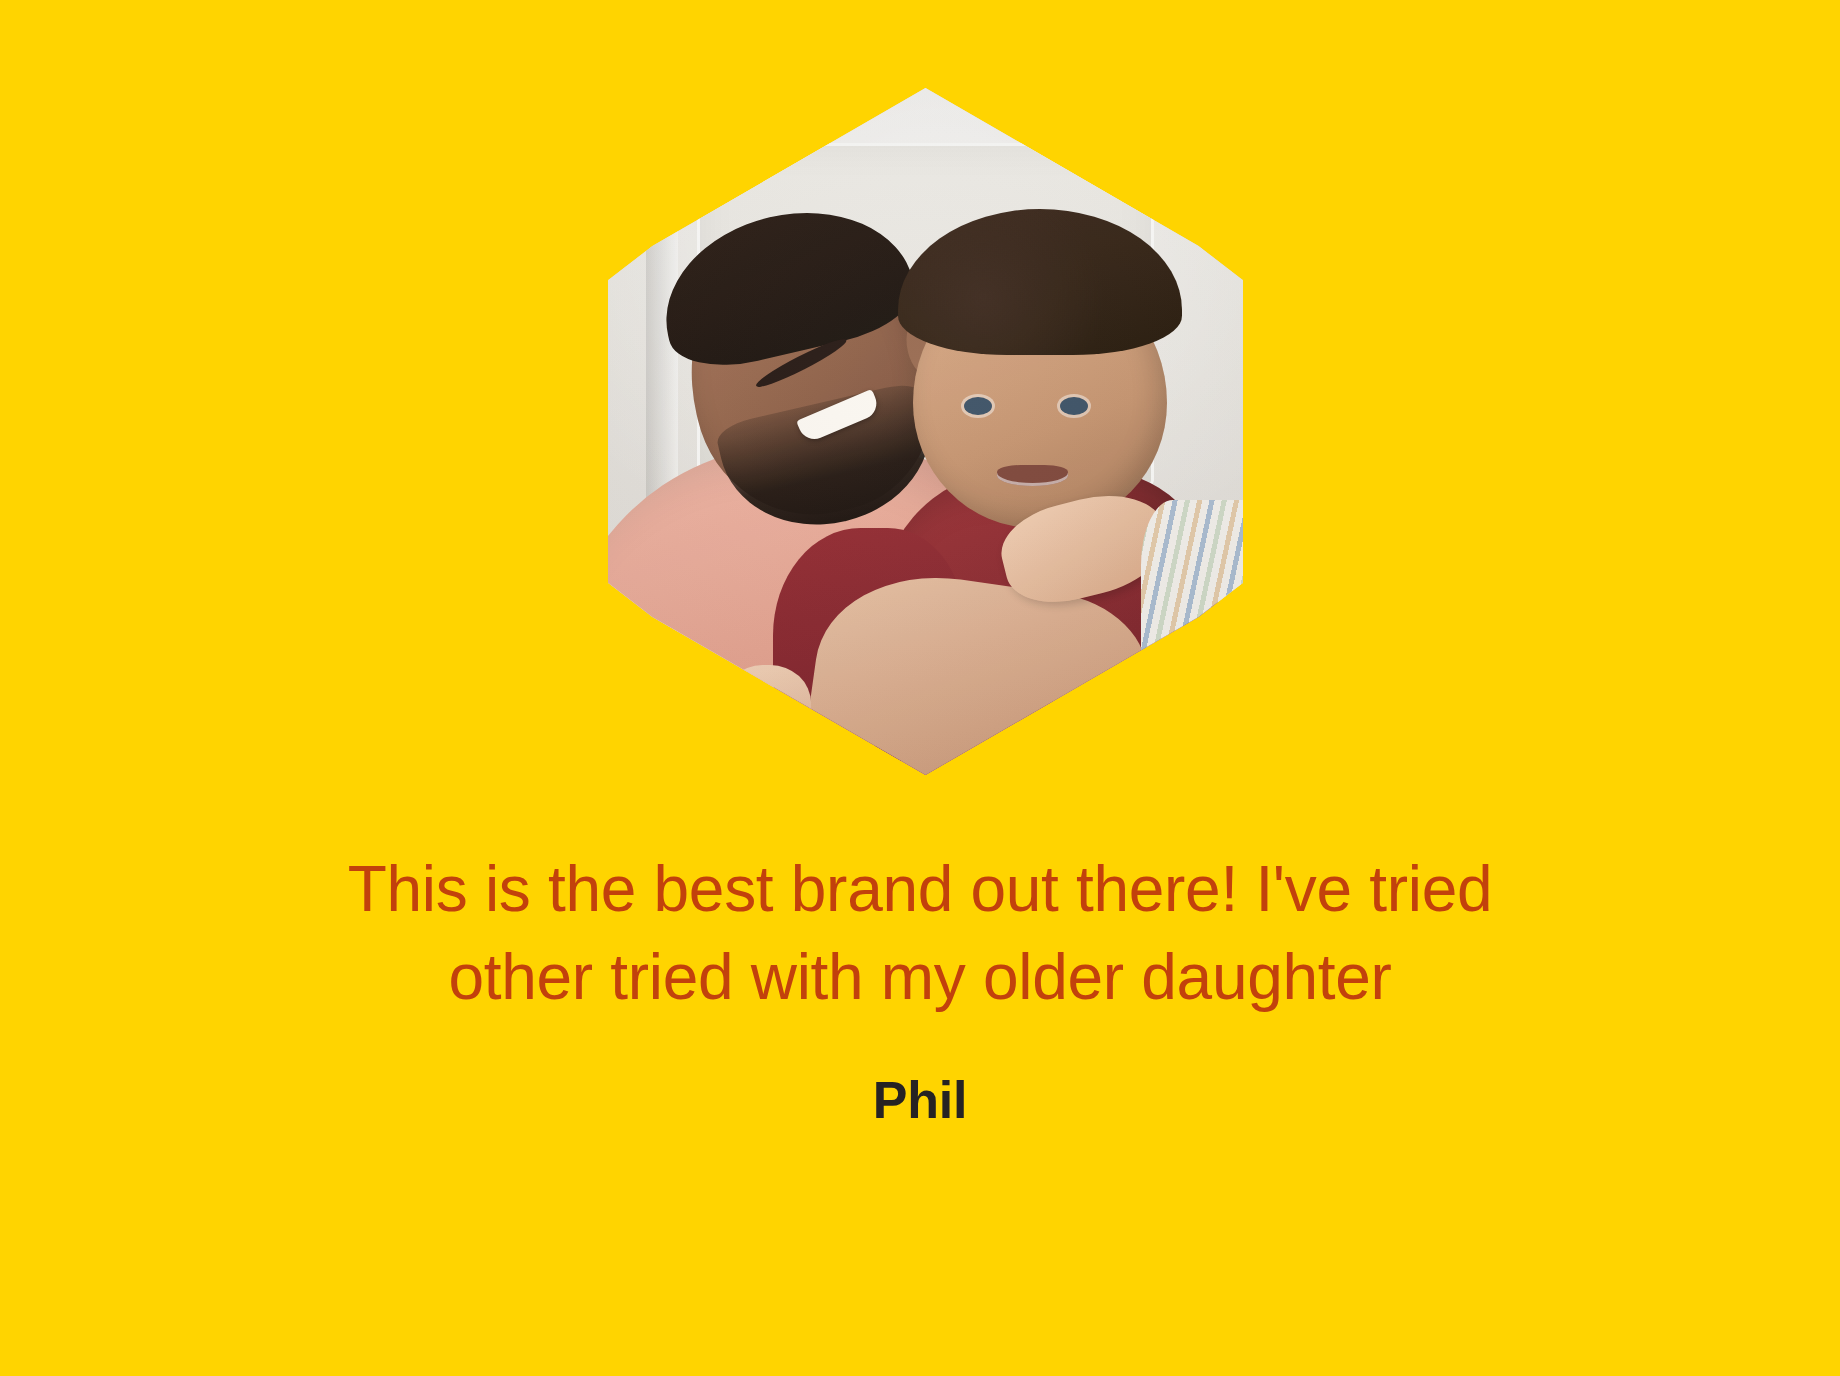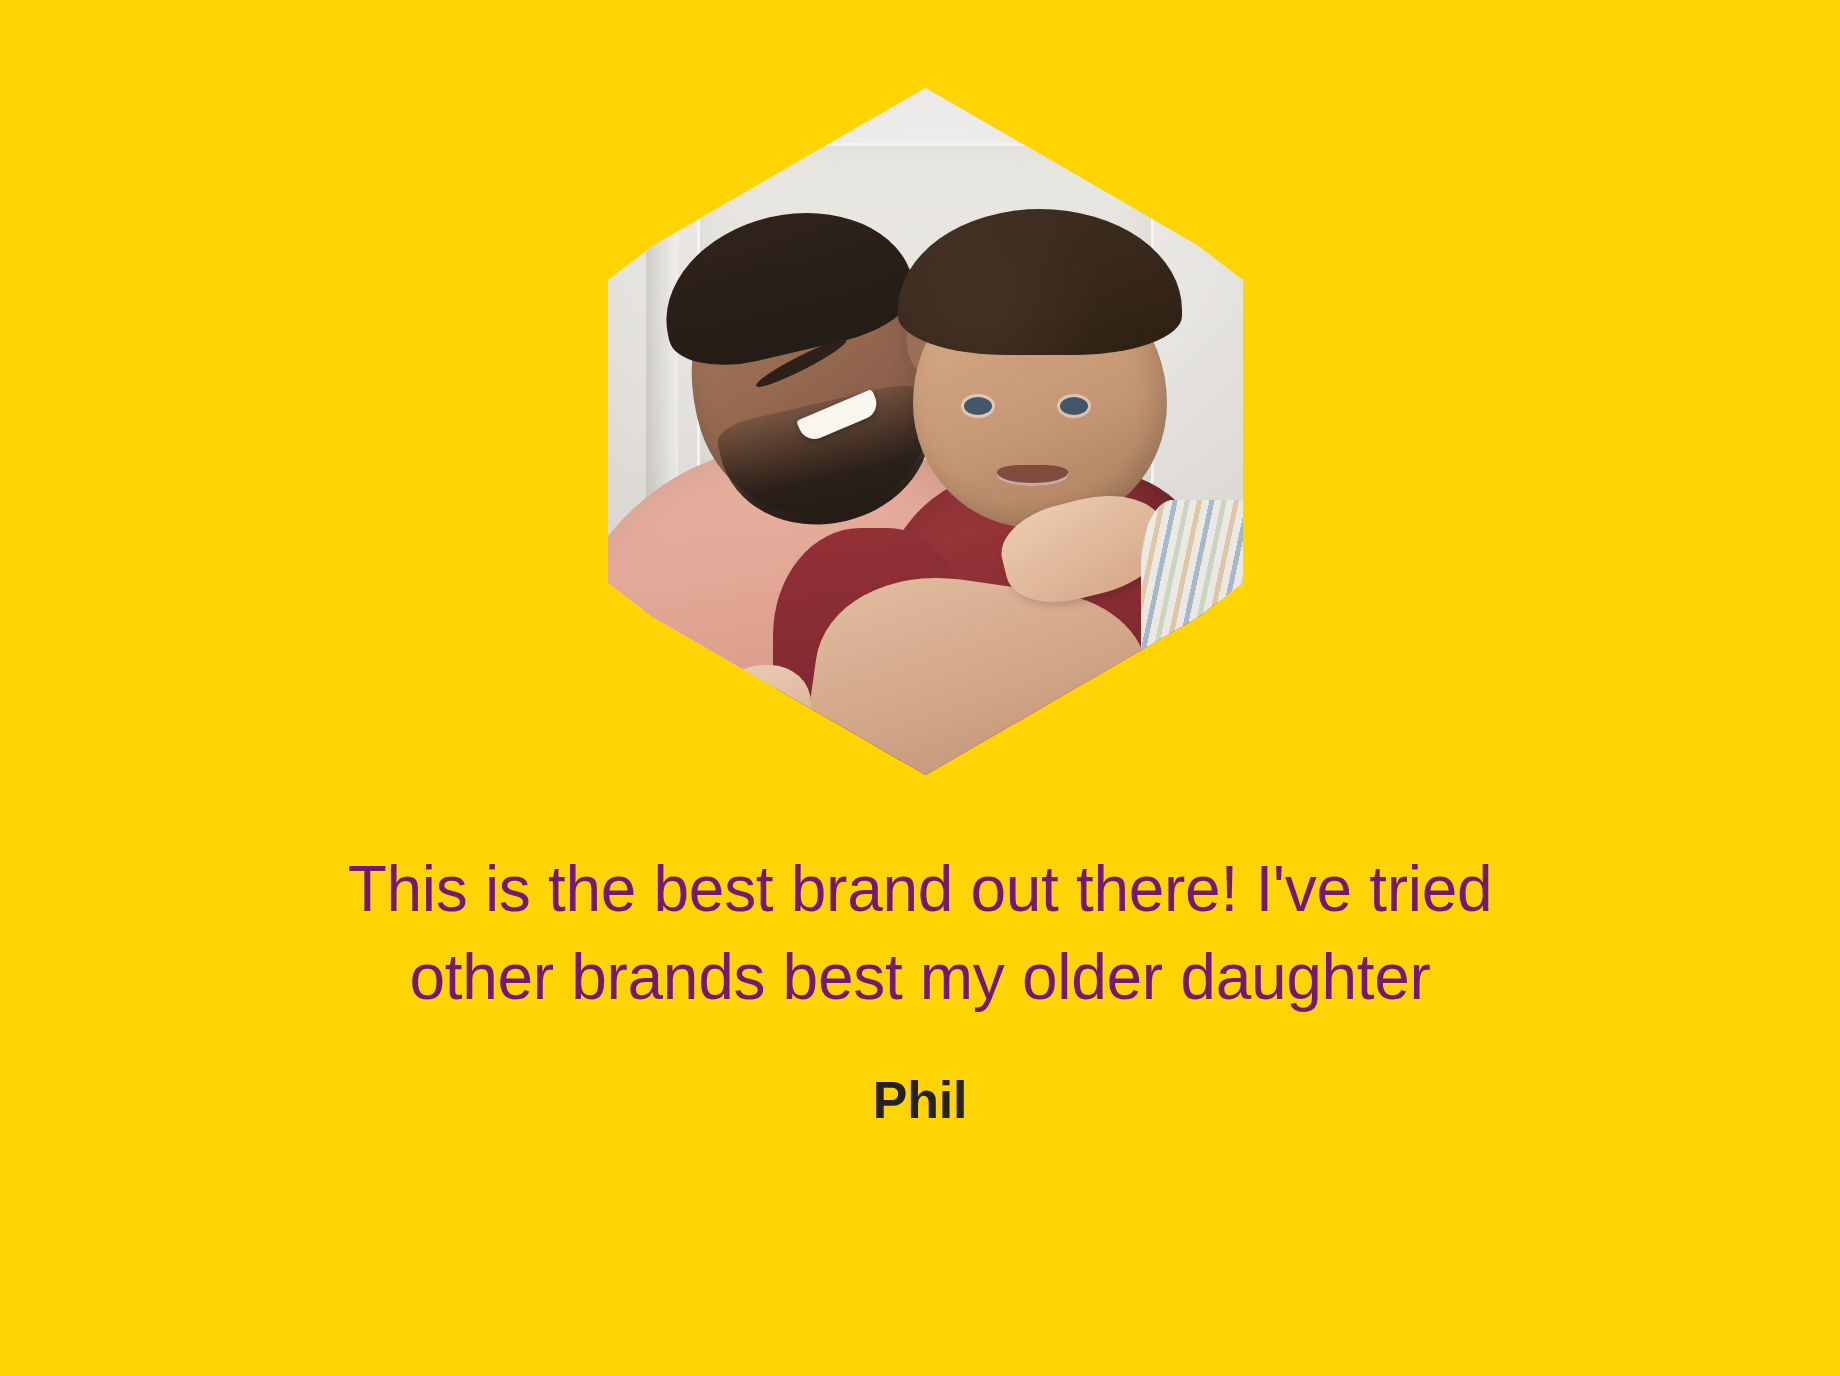--- a/index.html
+++ b/index.html
@@ -283,21 +283,21 @@
   .quote-block {
     position: absolute;
     left: 0;
     top: 845px;
     width: 1840px;
     text-align: center;
   }
 
   .quote-line {
     display: block;
-    color: #701a75;
+    color: #c2410c;
     font-family: "Liberation Sans", sans-serif;
     font-size: 64px;
     font-weight: 400;
     line-height: 88px;
     letter-spacing: -0.3px;
     white-space: nowrap;
   }
 
   .author-name {
     position: absolute;
@@ -349,18 +349,18 @@
         <div class="baby-foot"></div>
         <div class="stripes"></div>
 
         <div class="photo-soft"></div>
       </div>
     </div>
   </div>
 
   <div class="quote-block">
     <span class="quote-line">This is the best brand out there! I've tried</span>
-    <span class="quote-line">other brands best my older daughter</span>
+    <span class="quote-line">other tried with my older daughter</span>
   </div>
 
   <div class="author-name">Phil</div>
 
 </div>
 
 </body></html>

